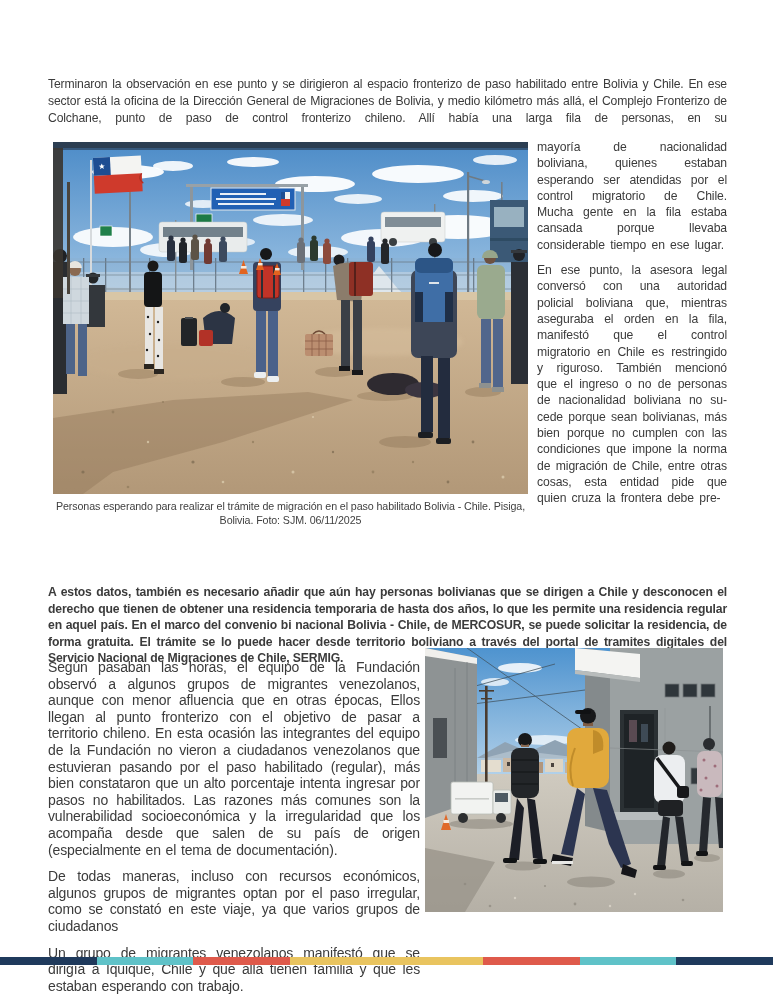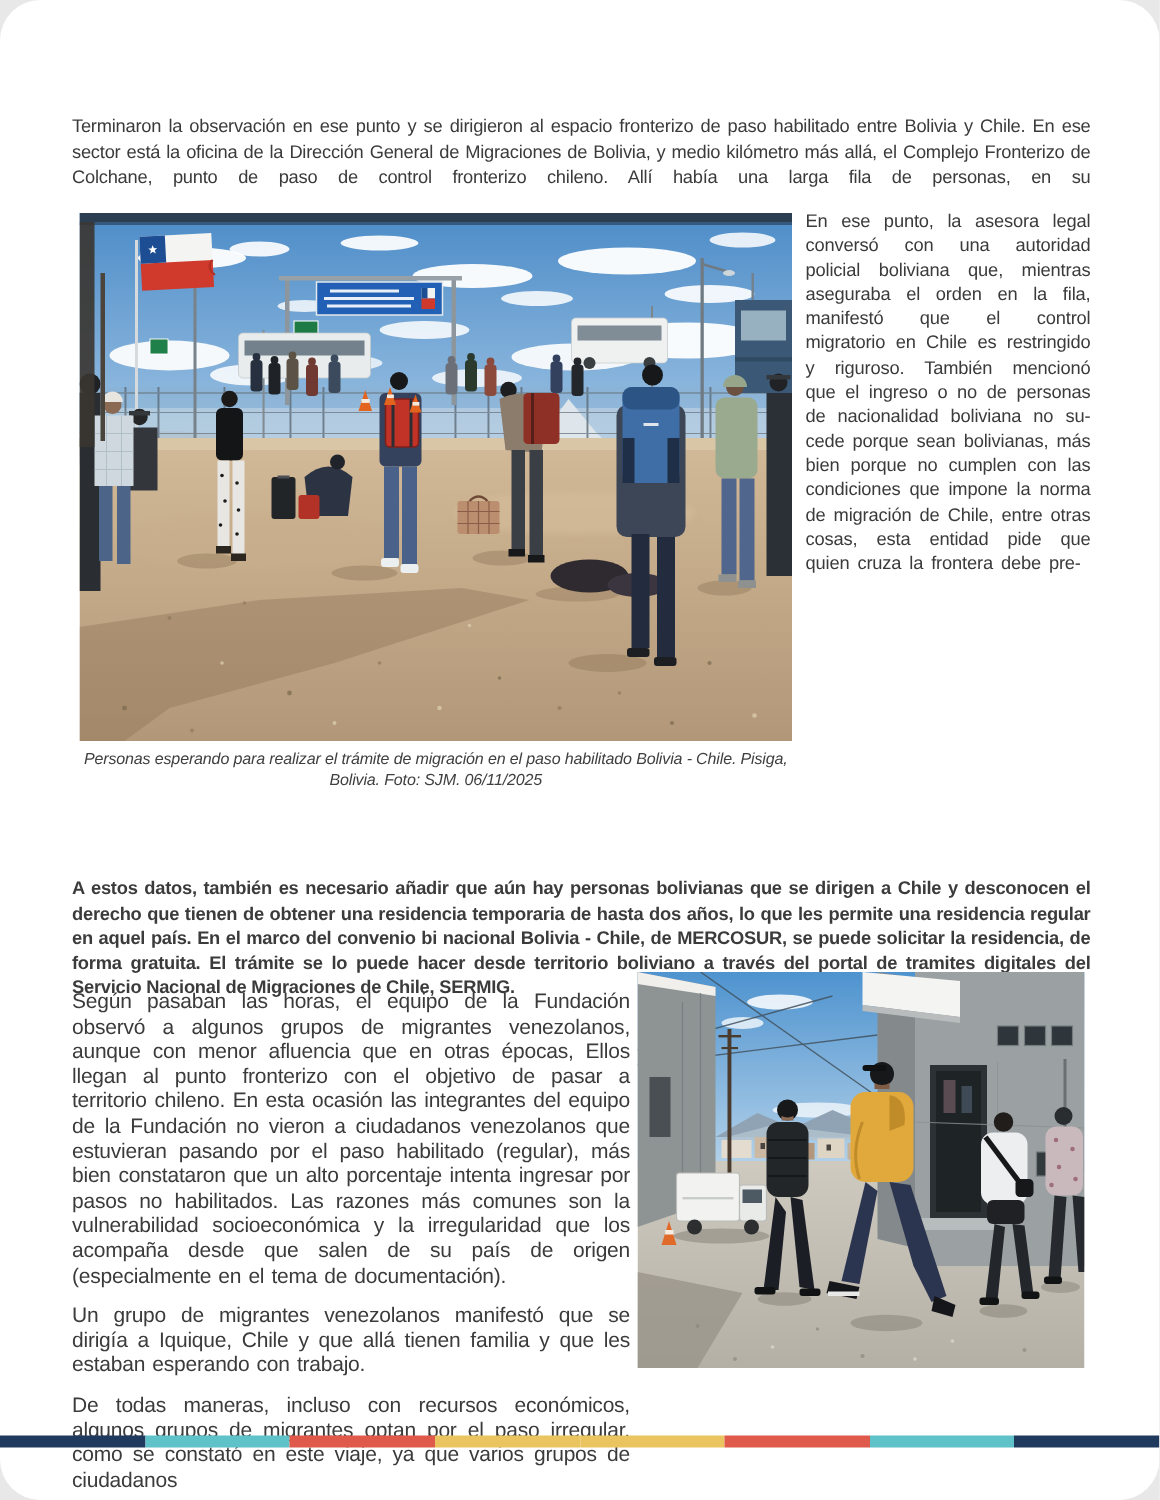--- a/index.html
+++ b/index.html
@@ -1,35 +1,35 @@
 <!DOCTYPE html>
 <html lang="es"><head>
 <meta charset="utf-8">
 <style>
   html,body{margin:0;padding:0;background:#e8e8e8;}
   .page{
     position:relative;width:773px;height:1000px;background:#ffffff;
     margin:0 auto;overflow:hidden;
-    font-family:"Liberation Sans",sans-serif;color:#3b3b3b;border-radius:27px;
+    font-family:"Liberation Sans",sans-serif;color:#3b3b3b;
   }
   .para{
     position:absolute;text-align:justify;font-size:12.2px;line-height:16.6px;
     letter-spacing:-0.15px;margin:0;
   }
   .intro{left:48px;top:76px;width:679px;line-height:17px;text-align-last:justify;}
   .colright{position:absolute;left:537px;top:139px;width:190px;}
   .colright p{margin:0 0 9px 0;text-align:justify;font-size:12.2px;line-height:16.3px;
     letter-spacing:-0.1px;word-spacing:2px;}
   .cont{left:48px;top:547px;width:679px;}
   .residencia{left:48px;top:584px;width:679px;font-weight:bold;}
   .colleft{position:absolute;left:48px;top:659px;width:372px;}
   .colleft p{margin:0 0 10px 0;text-align:justify;font-size:14px;line-height:16.6px;
     letter-spacing:-0.15px;word-spacing:1px;}
   figure{position:absolute;margin:0;padding:0;}
-  .fig1{left:53px;top:142px;width:475px;font-style:italic;}
+  .fig1{left:53px;top:142px;width:475px;}
   .fig2{left:425px;top:648px;width:298px;}
   figure svg{display:block;}
   figcaption{
     margin-top:6px;text-align:center;font-size:10.7px;line-height:13.5px;
     color:#3f3f3f;letter-spacing:-0.1px;
   }
   .stripe{position:absolute;left:0;top:957px;width:773px;height:8px;display:flex;}
   .stripe-seg{flex:1 1 0;height:100%;}
 </style>
 </head>
@@ -341,29 +341,30 @@
 
       <rect x="0" y="0" width="475" height="6" fill="#2c3e52"></rect>
       <rect x="0" y="6" width="475" height="2" fill="#24344a" opacity=".6"></rect>
       <rect x="0" y="6" width="10" height="150" fill="#3a3530" opacity=".9"></rect>
       <rect x="14" y="40" width="3" height="112" fill="#4a443c"></rect>
     </svg>
     <figcaption>Personas esperando para realizar el trámite de migración en el paso habilitado Bolivia - Chile. Pisiga, Bolivia. Foto: SJM. 06/11/2025</figcaption>
   </figure>
 
   <div class="colright">
+    <p>mayoría de nacionalidad boliviana, quienes estaban esperando ser atendidas por el control migratorio de Chile. Mucha gente en la fila estaba cansada porque llevaba considerable tiempo en ese lugar.</p>
     <p>En ese punto, la asesora le­gal conversó con una auto­ridad policial boliviana que, mientras aseguraba el orden en la fila, manifestó que el control migratorio en Chi­le es restringido y riguroso. También mencionó que el ingreso o no de personas de nacionalidad boliviana no su­cede porque sean bolivianas, más bien porque no cumplen con las condiciones que im­pone la norma de migración de Chile, entre otras cosas, esta entidad pide que quien cruza la frontera debe pre-</p>
   </div>
 
   <p class="para residencia">A estos datos, también es necesario añadir que aún hay personas bolivianas que se dirigen a Chile y desconocen el derecho que tienen de obtener una residencia temporaria de hasta dos años, lo que les permite una residencia regular en aquel país. En el marco del convenio bi nacional Bolivia - Chile, de MERCOSUR, se puede solicitar la residencia, de forma gratuita. El trámite se lo puede hacer desde territorio boliviano a través del portal de tramites digitales del Servicio Nacional de Migraciones de Chile, SERMIG.</p>
 
   <div class="colleft">
     <p>Según pasaban las horas, el equipo de la Fundación observó a algunos grupos de migrantes venezolanos, aunque con menor afluencia que en otras épocas, Ellos llegan al punto fronterizo con el objetivo de pasar a territorio chileno. En esta ocasión las integrantes del equipo de la Fundación no vieron a ciudadanos venezolanos que estuvieran pasando por el paso habilitado (regular), más bien constataron que un alto porcentaje intenta ingresar por pasos no habilitados. Las razones más comunes son la vulnerabilidad socioeconómica y la irregularidad que los acompaña desde que salen de su país de origen (especialmente en el tema de documentación).</p>
+    <p>De todas maneras, incluso con recursos económicos, algunos grupos de migrantes optan por el paso irregular, como se constató en este viaje, ya que varios grupos de ciudadanos</p>
     <p>Un grupo de migrantes venezolanos manifestó que se dirigía a Iquique, Chile y que allá tienen familia y que les estaban esperando con trabajo.</p>
-    <p>De todas maneras, incluso con recursos económicos, algunos grupos de migrantes optan por el paso irregular, como se constató en este viaje, ya que varios grupos de ciudadanos</p>
   </div>
 
   <figure class="fig2">
     <svg width="298" height="264" viewBox="0 0 298 264" role="img">
       <defs>
         <linearGradient id="sky2" x1="0" y1="0" x2="0" y2="1">
           <stop offset="0" stop-color="#4e93cf"></stop>
             <stop offset="1" stop-color="#b6d3ea"></stop>
         </linearGradient>
         <linearGradient id="road2" x1="0" y1="0" x2="0" y2="1">

